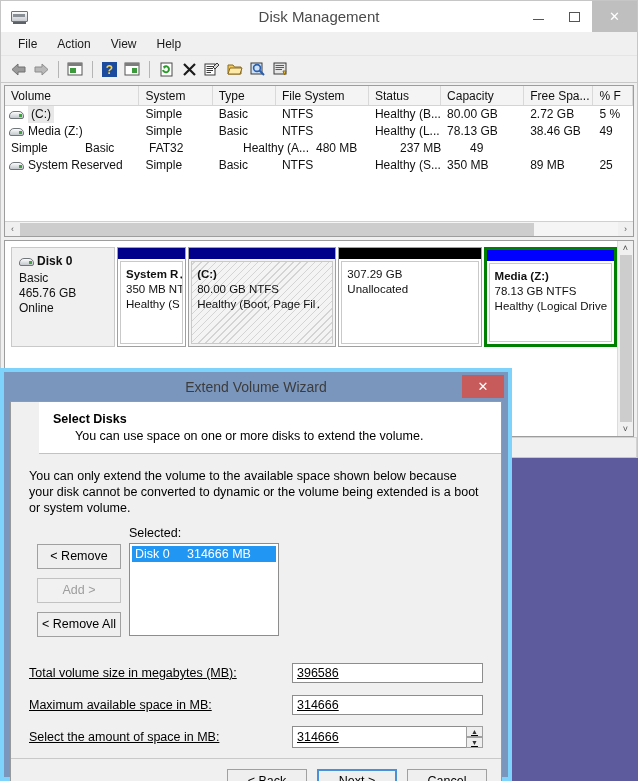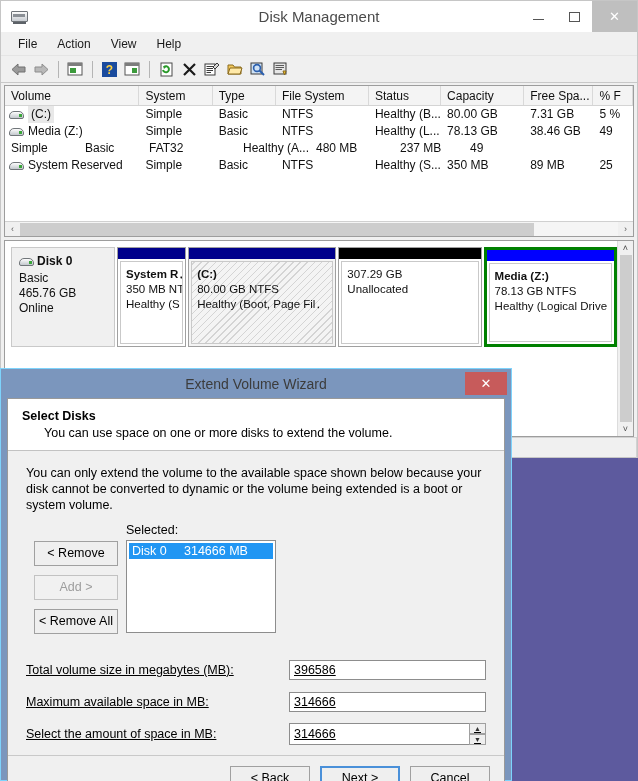--- a/index.html
+++ b/index.html
@@ -215,21 +215,21 @@
     font-size: 11px; color: #333; padding-left: 6px;
     border-right: 1px solid #d2d2d2; height: 20px; line-height: 20px;
   }
 
   
   .wizard {
     position: absolute;
     left: 0; top: 368px;
     width: 512px; height: 413px;
     background: #7b96bd;
-    border: 1px solid #7dd3fc;
+    border: 4px solid #7dd3fc;
     display: flex; flex-direction: column;
   }
   .wz-title {
     height: 29px; flex: none; position: relative;
     display: flex; align-items: center; justify-content: center;
   }
   .wz-title-text { font-size: 14px; color: #3c3c3c; }
   .wz-close {
     position: absolute; right: 4px; top: 3px;
     width: 42px; height: 23px; background: #c75b5b;
@@ -239,20 +239,21 @@
   .wz-inner {
     flex: 1; margin: 0 6px 6px 6px;
     background: #f0f0f0;
     border: 1px solid #999;
     display: flex; flex-direction: column;
   }
   .wz-head {
     background: #ffffff; flex: none;
     padding: 10px 12px 10px 14px;
     border-bottom: 1px solid #c2c2c2;
+    margin-left: 28px;
   }
   .wz-head-title {
     font-size: 12.5px; font-weight: bold; color: #000; margin-bottom: 3px;
   }
   .wz-head-sub { font-size: 12.5px; color: #000; padding-left: 22px; }
   .wz-body {
     flex: 1; padding: 14px 18px 0 18px;
     font-size: 12.5px; color: #000;
   }
   .wz-note { line-height: 16px; margin-bottom: 10px; }
@@ -444,21 +445,21 @@
               <span class="b"></span>
               <span class="g"></span>
             </span>
           <span class="nm">(C:)</span>
         </div>
         <div class="vr-cell" style="width:74px">Simple</div>
         <div class="vr-cell" style="width:64px">Basic</div>
         <div class="vr-cell" style="width:94px">NTFS</div>
         <div class="vr-cell" style="width:73px">Healthy (B...</div>
         <div class="vr-cell" style="width:84px">80.00 GB</div>
-        <div class="vr-cell" style="width:70px">7.31 GB</div>
+        <div class="vr-cell" style="width:70px">2.72 GB</div>
         <div class="vr-cell" style="width:40px">5 %</div>
       </div>
 
       <div class="vol-row">
         <div class="vr-cell vol-name" style="width:136px">
           <span class="drv-ico">
               <span class="b"></span>
               <span class="g"></span>
             </span>
           <span class="nm">Media (Z:)</span>

